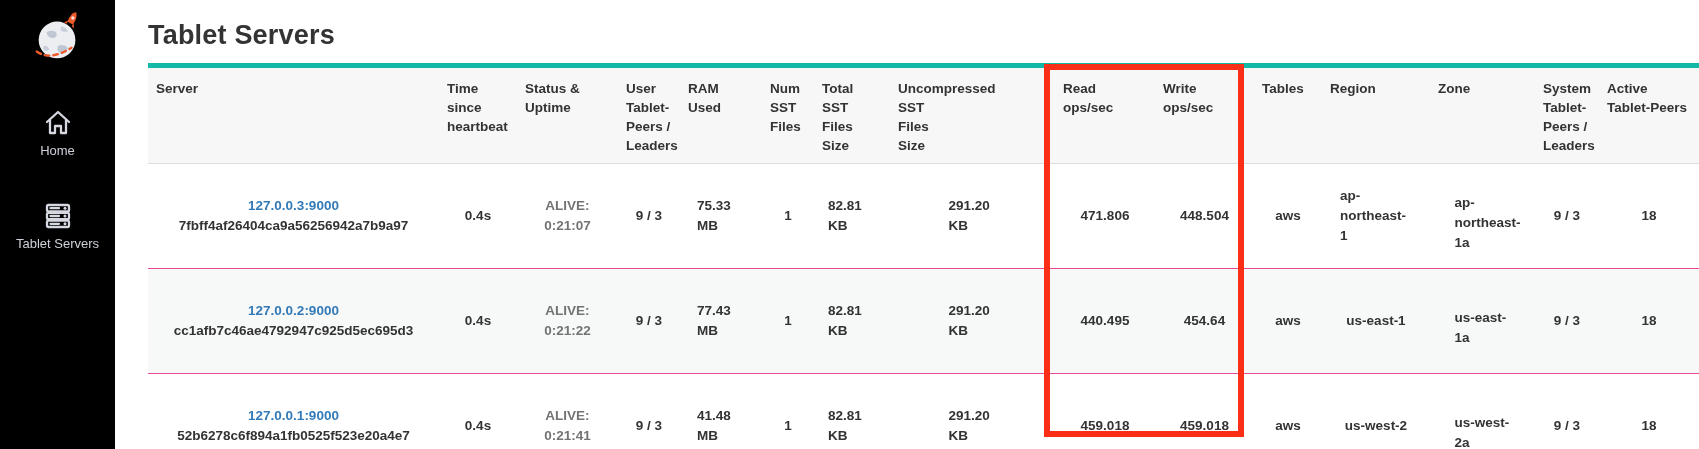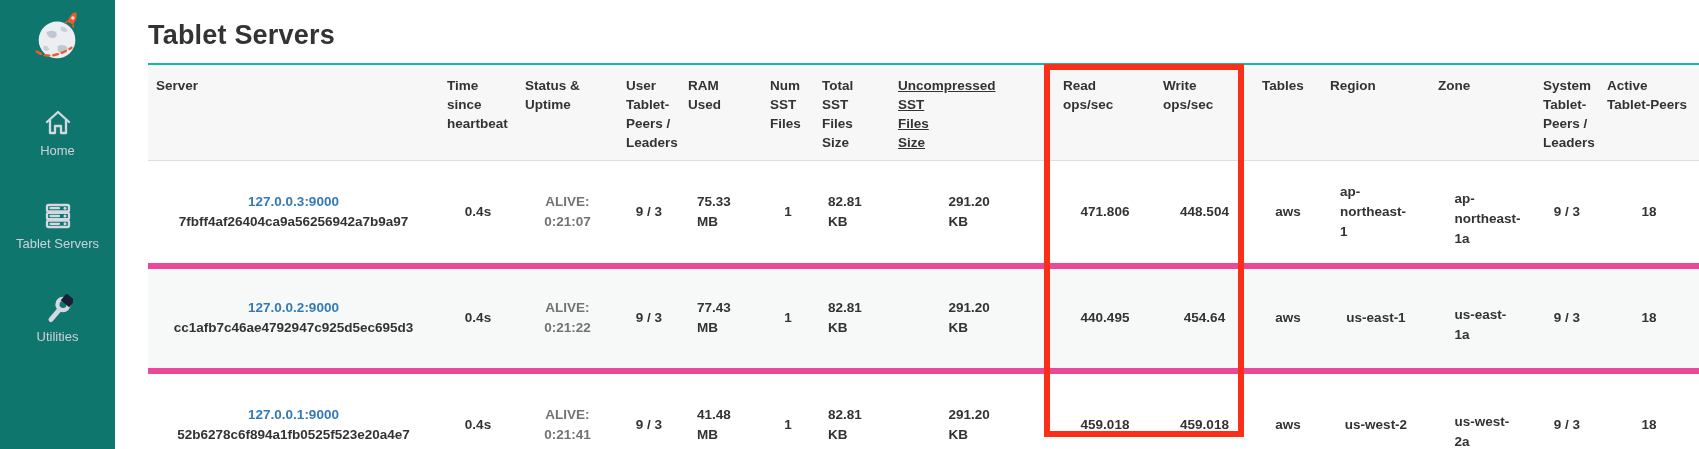--- a/index.html
+++ b/index.html
@@ -5,54 +5,54 @@
   * { box-sizing: border-box; }
   html,body { margin:0; padding:0; }
   body {
     width:1699px; height:449px; overflow:hidden; position:relative;
     background:#ffffff; font-family:"Liberation Sans", sans-serif;
     color:#333; font-size:13.5px;
   }
   
   .sidebar {
     position:absolute; left:0; top:0; width:115px; height:449px;
-    background:#0f766e; display:flex; flex-direction:column; align-items:center;
+    background:#000000; display:flex; flex-direction:column; align-items:center;
   }
   .logo-wrap { margin-top:7px; height:62px; display:flex; align-items:center; justify-content:center; }
   .nav { margin-top:38px; display:flex; flex-direction:column; align-items:center; width:100%; }
   .nav-item { display:flex; flex-direction:column; align-items:center; margin-bottom:42px; cursor:pointer; width:100%; }
   .nav-item .nicon { height:32px; display:flex; align-items:center; justify-content:center; }
   .nav-item .nlabel { margin-top:4px; font-size:13px; color:#ced1d9; text-align:center; line-height:15px; }
   
   .main { position:absolute; left:115px; top:0; width:1584px; height:449px; padding-left:33px; }
   .page-title { font-size:27px; font-weight:bold; color:#333; margin:20px 0 12px 0; letter-spacing:0.2px; }
   
   table.tsv { border-collapse:collapse; table-layout:fixed; width:1551px; }
   table.tsv thead tr { background:#f7f7f7; height:92px; }
   table.tsv th {
     text-align:left; vertical-align:top; font-weight:bold; font-size:13.5px;
     padding:11px 8px 8px 8px; line-height:19px; color:#333;
-    border-top:2px solid #14b8a6; border-bottom:1px solid #dedede;
+    border-top:5px solid #14b8a6; border-bottom:1px solid #dedede;
   }
   table.tsv tbody tr { height:105px;font-weight:bold; }
-  table.tsv tbody tr + tr { border-top:6px solid #ec4899; }
+  table.tsv tbody tr + tr { border-top:1px solid #ec4899; }
   table.tsv tbody tr:nth-child(2) { background:#f7f8f8; }
   table.tsv td {
     vertical-align:middle; text-align:center; padding:8px; line-height:20px; font-size:13.5px;
     overflow:visible;
   }
   td.c-server { text-align:left; }
   a.srv-link { color:#337ab7; text-decoration:none; }
   .alive { color:#737373; }
   .sp { display:inline-block; text-align:left; vertical-align:middle; }
   .w-peers  { max-width:30px; }
   .w-size   { max-width:48px; }
   .w-region { max-width:72px; }
   .w-zone   { max-width:56px;margin-top:14px; }
-  .hsp-unc  { display:inline-block; max-width:60px;text-decoration:underline; }
+  .hsp-unc  { display:inline-block; max-width:60px; }
   
   col.c1{width:291px} col.c2{width:78px} col.c3{width:101px} col.c4{width:62px}
   col.c5{width:82px}  col.c6{width:52px} col.c7{width:76px}  col.c8{width:165px}
   col.c9{width:100px} col.c10{width:99px} col.c11{width:68px} col.c12{width:108px}
   col.c13{width:105px} col.c14{width:64px} col.c15{width:100px}
   
   .highlight-box {
     position:absolute; left:1044px; top:64px; width:200px; height:373px;
     border:6px solid #fb2e18; pointer-events:none; z-index:5;
   }
@@ -99,30 +99,20 @@
           <rect class="ln" x="4" y="19.6" width="22" height="6.4" rx="1.5"></rect>
           <path class="ln" d="M7.5 7.2 H16 M7.5 15 H16 M7.5 22.8 H16"></path>
           <circle cx="22" cy="7.2" r="1.5" fill="#d5d8e0"></circle>
           <circle cx="22" cy="15" r="1.5" fill="#d5d8e0"></circle>
           <circle cx="22" cy="22.8" r="1.5" fill="#d5d8e0"></circle>
         </svg>
       </span>
       <span class="nlabel">Tablet Servers</span>
     </div>
 
-    <div class="nav-item">
-      <span class="nicon">
-        <svg width="30" height="30" viewBox="0 0 30 30">
-          <circle cx="20" cy="10.5" r="5.6" fill="none" stroke="#d5d8e0" stroke-width="4.2"></circle>
-          <rect x="20" y="1" width="11" height="9" fill="#1a1f38" transform="rotate(40 24 5)"></rect>
-          <path d="M8 25.5 L16.5 15.5" stroke="#d5d8e0" stroke-width="5" stroke-linecap="round" fill="none"></path>
-        </svg>
-      </span>
-      <span class="nlabel">Utilities</span>
-    </div>
   </div>
 </div>
 
 <div class="main">
   <div class="page-title">Tablet Servers</div>
 
   <table class="tsv">
     <colgroup>
       <col class="c1">
         <col class="c2">

